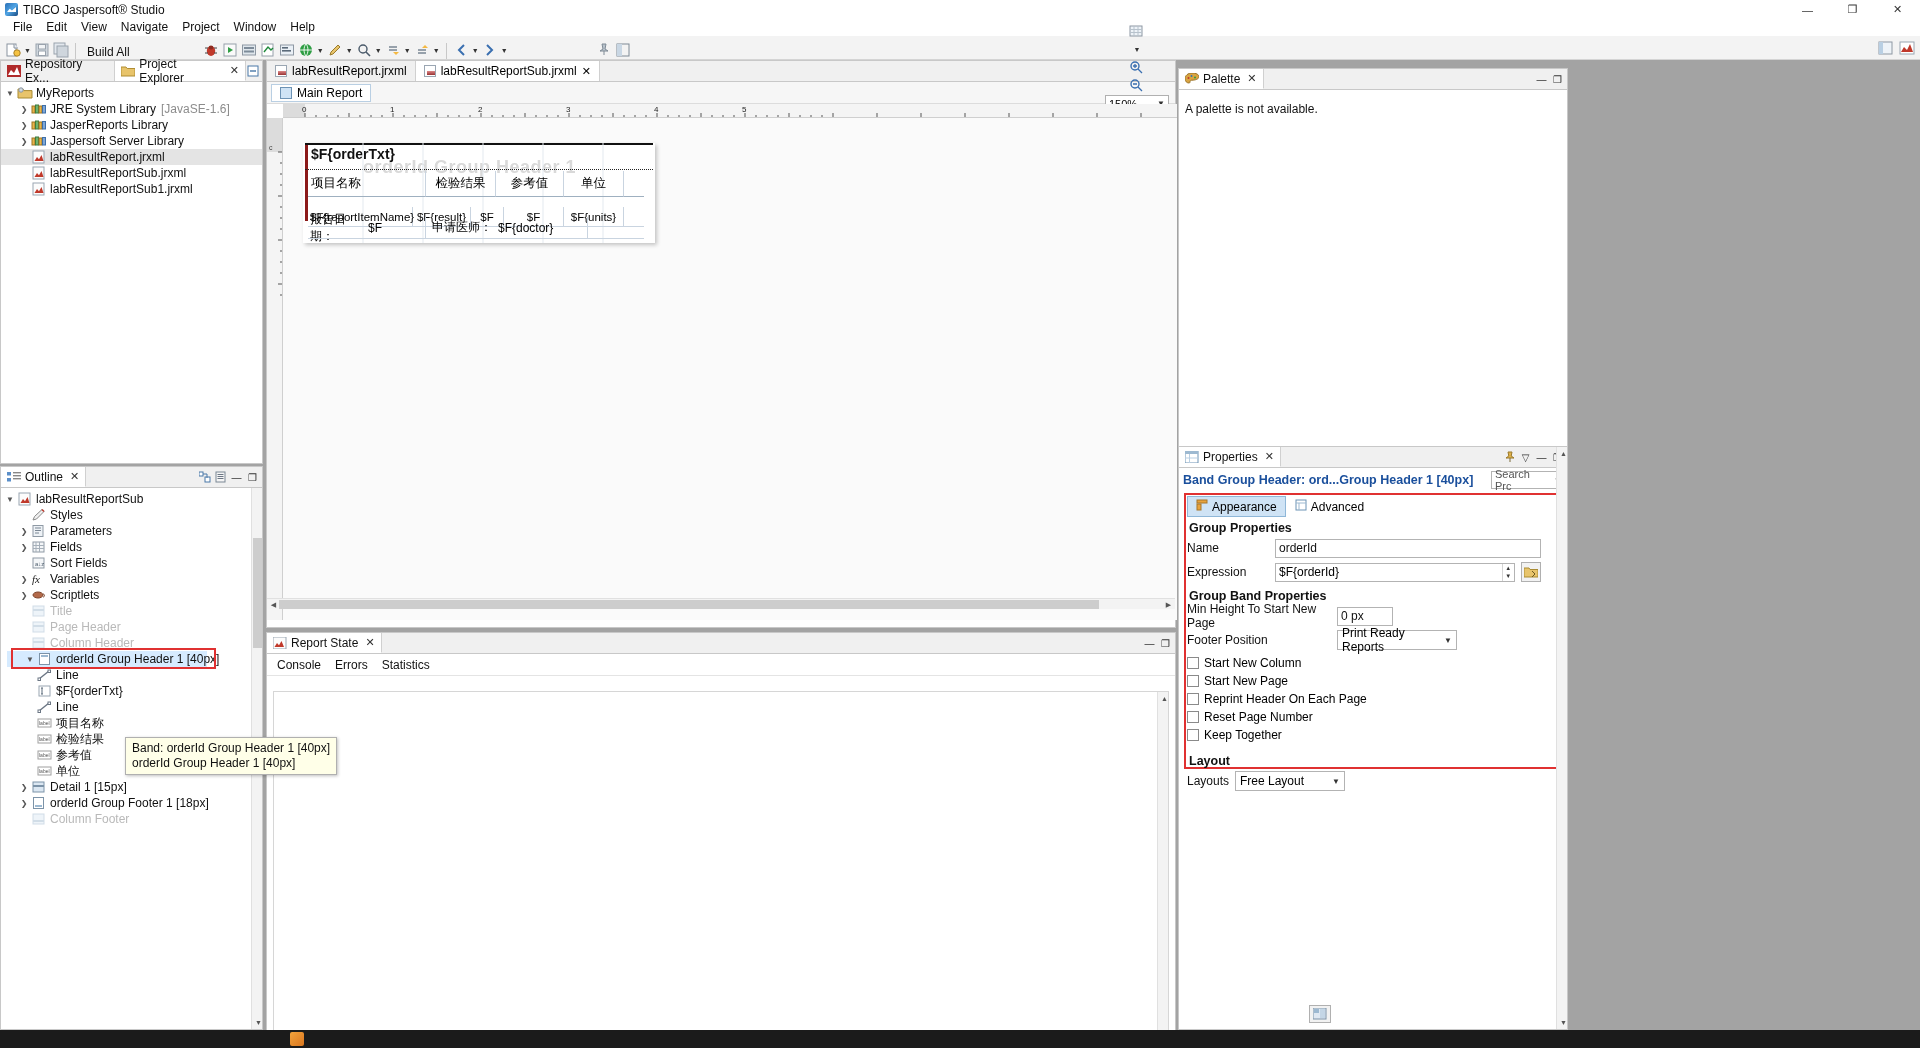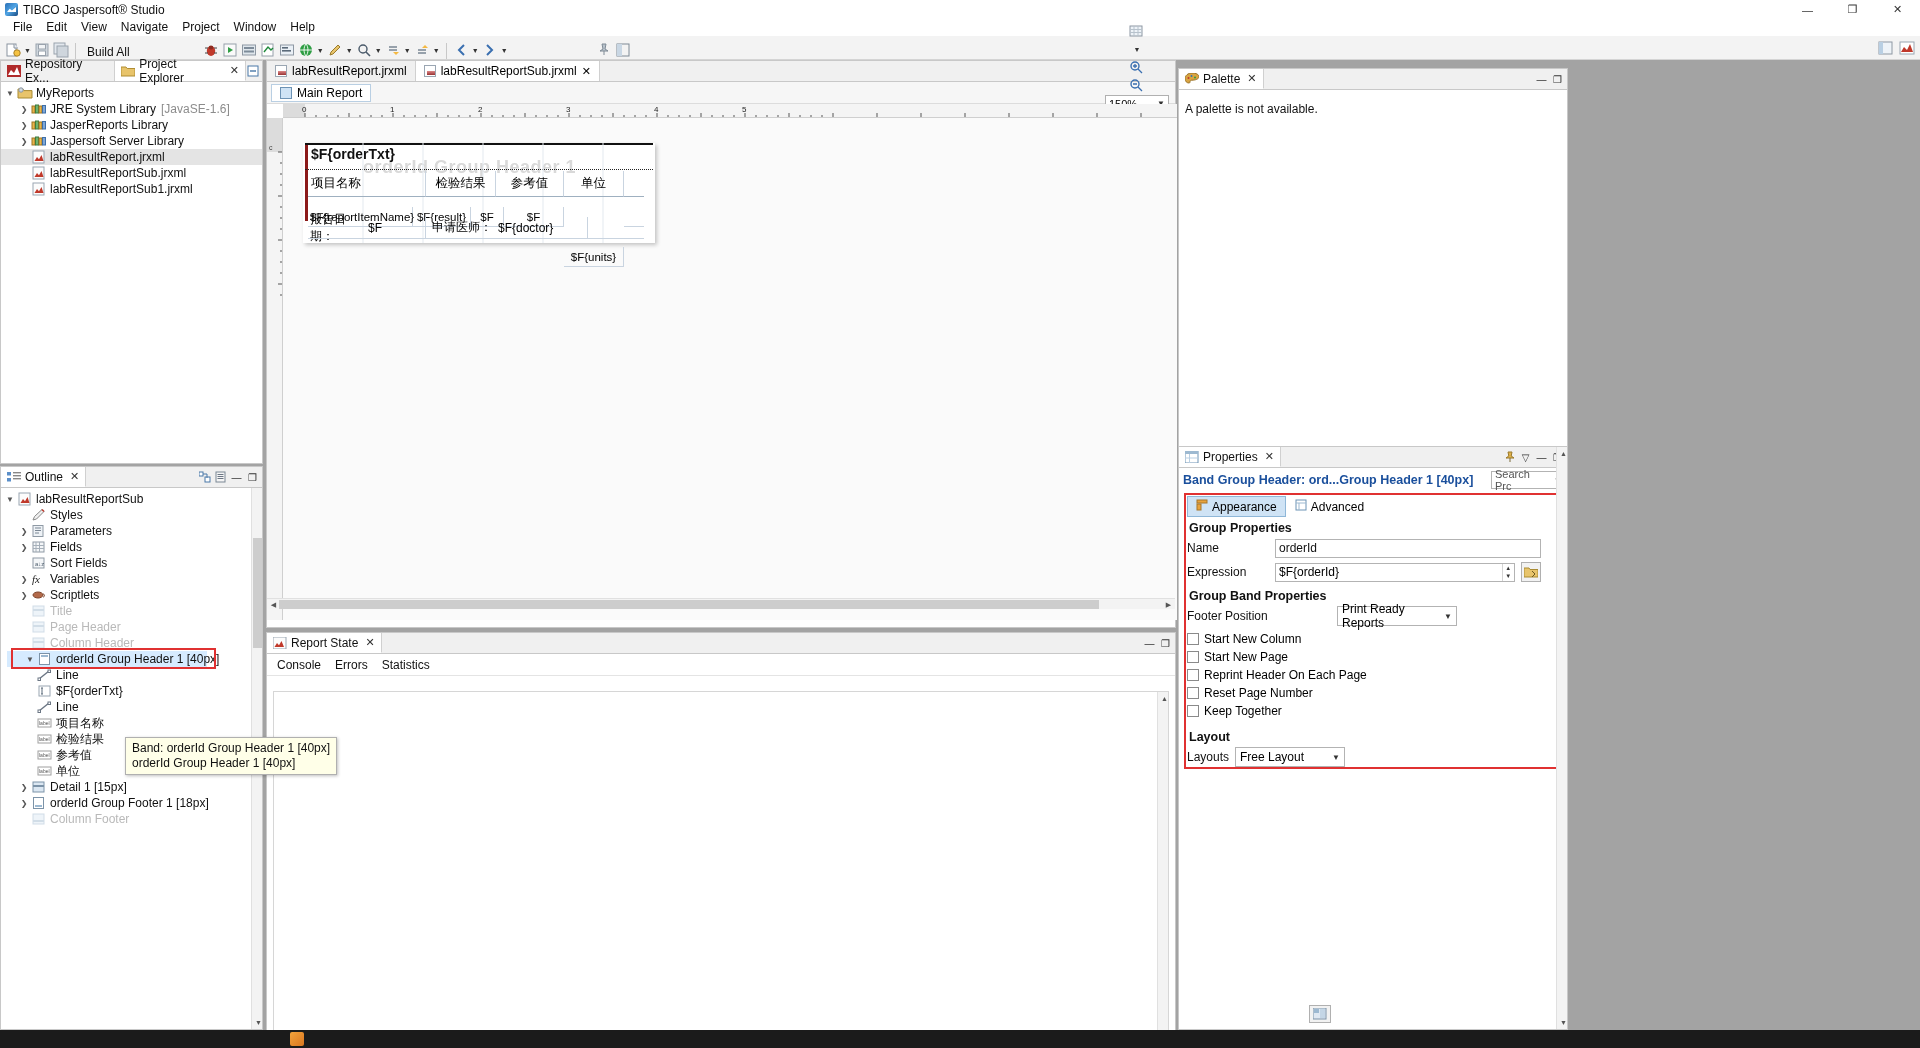--- a/index.html
+++ b/index.html
@@ -893,21 +893,21 @@
               <div style="position:absolute;left:188px;top:0;width:68px;height:26px;border-right:1px solid #c9d4e0;border-bottom:1px solid #9fb0c0;display:flex;align-items:center;justify-content:center;font-size:12.5px;">参考值</div>
               <div style="position:absolute;left:256px;top:0;width:60px;height:26px;border-right:1px solid #c9d4e0;border-bottom:1px solid #9fb0c0;display:flex;align-items:center;justify-content:center;font-size:12.5px;">单位</div>
               <div style="position:absolute;left:316px;top:0;width:20px;height:26px;border-bottom:1px solid #9fb0c0;"></div>
             </div>
 
             <div style="position:absolute;left:5px;top:64px;width:336px;height:20px;">
               <div style="position:absolute;left:0;top:0;width:105px;height:20px;border-right:1px solid #c9d4e0;border-bottom:1px solid #c9d4e0;display:flex;align-items:center;padding-left:2px;font-size:11.5px;">$F{reportItemName}</div>
               <div style="position:absolute;left:105px;top:0;width:58px;height:20px;border-right:1px solid #c9d4e0;border-bottom:1px solid #c9d4e0;display:flex;align-items:center;justify-content:center;font-size:11.5px;">$F{result}</div>
               <div style="position:absolute;left:163px;top:0;width:33px;height:20px;border-right:1px solid #c9d4e0;border-bottom:1px solid #c9d4e0;display:flex;align-items:center;justify-content:center;font-size:11.5px;">$F</div>
               <div style="position:absolute;left:196px;top:0;width:60px;height:20px;border-right:1px solid #c9d4e0;border-bottom:1px solid #c9d4e0;display:flex;align-items:center;justify-content:center;font-size:11.5px;">$F</div>
-              <div style="position:absolute;left:256px;top:0;width:60px;height:20px;border-right:1px solid #c9d4e0;border-bottom:1px solid #c9d4e0;display:flex;align-items:center;justify-content:center;font-size:11.5px;margin-top:40px;">$F{units}</div>
+              <div style="position:absolute;left:256px;top:0;width:60px;height:20px;border-right:1px solid #c9d4e0;border-bottom:1px solid #c9d4e0;display:flex;align-items:center;justify-content:center;font-size:11.5px;">$F{units}</div>
               <div style="position:absolute;left:316px;top:0;width:20px;height:20px;border-bottom:1px solid #c9d4e0;"></div>
             </div>
 
             <div style="position:absolute;left:5px;top:74px;width:336px;height:21px;">
               <div style="position:absolute;left:0;top:0;width:56px;height:21px;display:flex;align-items:center;padding-left:2px;font-size:12px;">报告日期：</div>
               <div style="position:absolute;left:60px;top:0;width:58px;height:21px;border-right:1px solid #c9d4e0;display:flex;align-items:center;font-size:12px;">$F</div>
               <div style="position:absolute;left:124px;top:0;width:66px;height:21px;display:flex;align-items:center;font-size:12px;">申请医师：</div>
               <div style="position:absolute;left:190px;top:0;width:90px;height:21px;border-right:1px solid #c9d4e0;display:flex;align-items:center;font-size:12px;">$F{doctor}</div>
               <div style="position:absolute;left:0;top:21px;width:336px;height:1px;background:#c9d4e0;"></div>
             </div>
@@ -1058,20 +1058,24 @@
             <span style="width:20px;height:20px;margin-left:6px;border:1px solid #b0b0b0;background:#f2f2f2;display:flex;align-items:center;justify-content:center;">
               <svg width="14" height="12" viewBox="0 0 14 12">
                   <path d="M0 2h5l1 1.5h8V11H0z" fill="#e8c46b" stroke="#a98b33"></path>
                   <path d="M8 5l3 3-3 3" stroke="#6d5a22" fill="none"></path>
                 </svg>
             </span>
           </div>
 
           <div class="sec-head">Group Band Properties</div>
           <div class="frow">
+            <span class="flabel" style="width:150px;">Min Height To Start New Page</span>
+            <input class="txtinput" style="width: 56px;" value="0 px">
+          </div>
+          <div class="frow">
             <span class="flabel" style="width:150px;">Footer Position</span>
             <div class="combo" style="width:120px;">
               <span>Print Ready Reports</span>
               <span class="cv">▼</span>
             </div>
           </div>
 
           <div style="margin-top:3px;">
             <div class="cbrow">
               <span class="cbox"></span>

